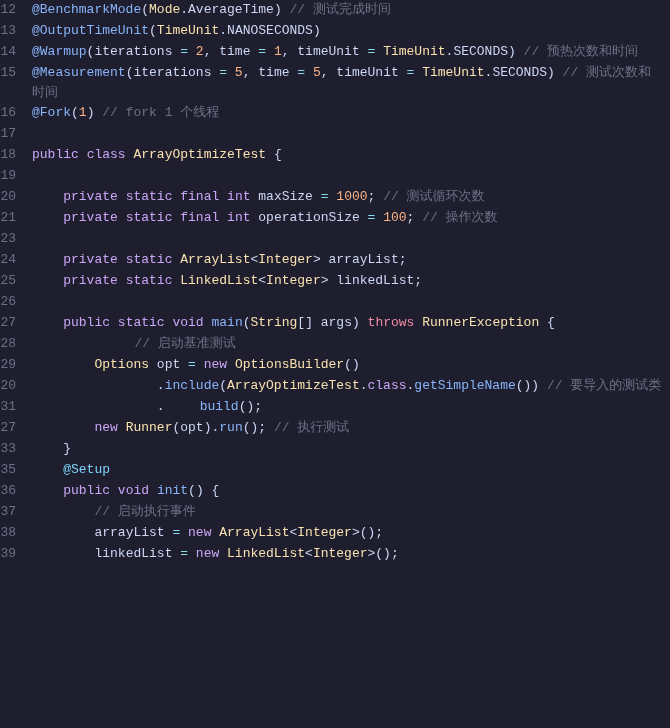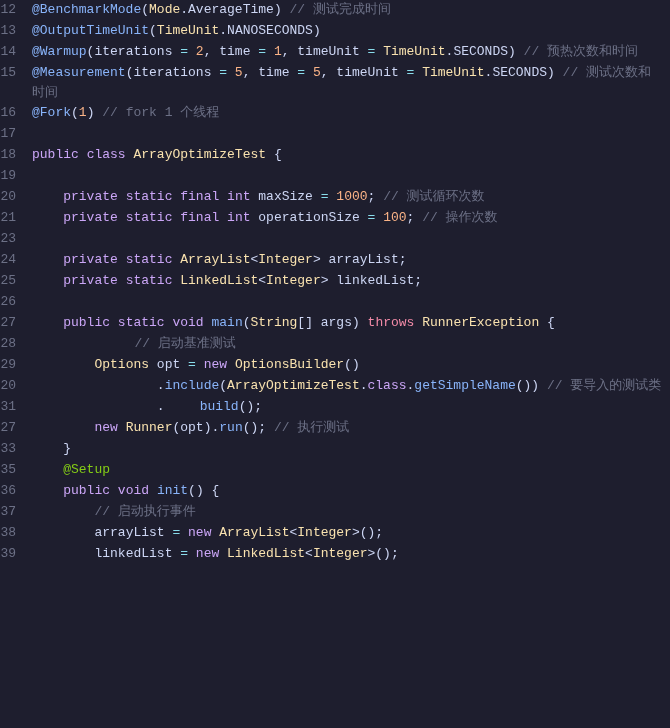--- a/index.html
+++ b/index.html
@@ -133,21 +133,21 @@
     <div class="code-line">
       <span class="line-number">27</span>
       <span class="line-content"><span style="color: rgb(205, 214, 244);">        </span><span style="color: rgb(203, 166, 247);">new</span><span style="color: rgb(205, 214, 244);"> </span><span style="color: rgb(249, 226, 175);">Runner</span><span style="color: rgb(205, 214, 244);">(</span><span style="color: rgb(205, 214, 244);">opt</span><span style="color: rgb(205, 214, 244);">).</span><span style="color: rgb(137, 180, 250);">run</span><span style="color: rgb(205, 214, 244);">();</span><span style="color: rgb(108, 112, 134);"> // 执行测试</span></span>
     </div>
     <div class="code-line">
       <span class="line-number">33</span>
       <span class="line-content"><span style="color: rgb(205, 214, 244);">    </span><span style="color: rgb(205, 214, 244);">}</span></span>
     </div>
     <div class="code-line">
       <span class="line-number">35</span>
-      <span class="line-content"><span style="color: rgb(205, 214, 244);">    </span><span style="color: #84cc16;">@Setup</span></span>
+      <span class="line-content"><span style="color: rgb(205, 214, 244);">    </span><span style="color: #7dd3fc;">@Setup</span></span>
     </div>
     <div class="code-line">
       <span class="line-number">36</span>
       <span class="line-content"><span style="color: rgb(205, 214, 244);">    </span><span style="color: rgb(203, 166, 247);">public</span><span style="color: rgb(205, 214, 244);"> </span><span style="color: rgb(203, 166, 247);">void</span><span style="color: rgb(205, 214, 244);"> </span><span style="color: rgb(137, 180, 250);">init</span><span style="color: rgb(205, 214, 244);">() {</span></span>
     </div>
     <div class="code-line">
       <span class="line-number">37</span>
       <span class="line-content"><span style="color: rgb(205, 214, 244);">        </span><span style="color: rgb(108, 112, 134);">// 启动执行事件</span></span>
     </div>
     <div class="code-line">

